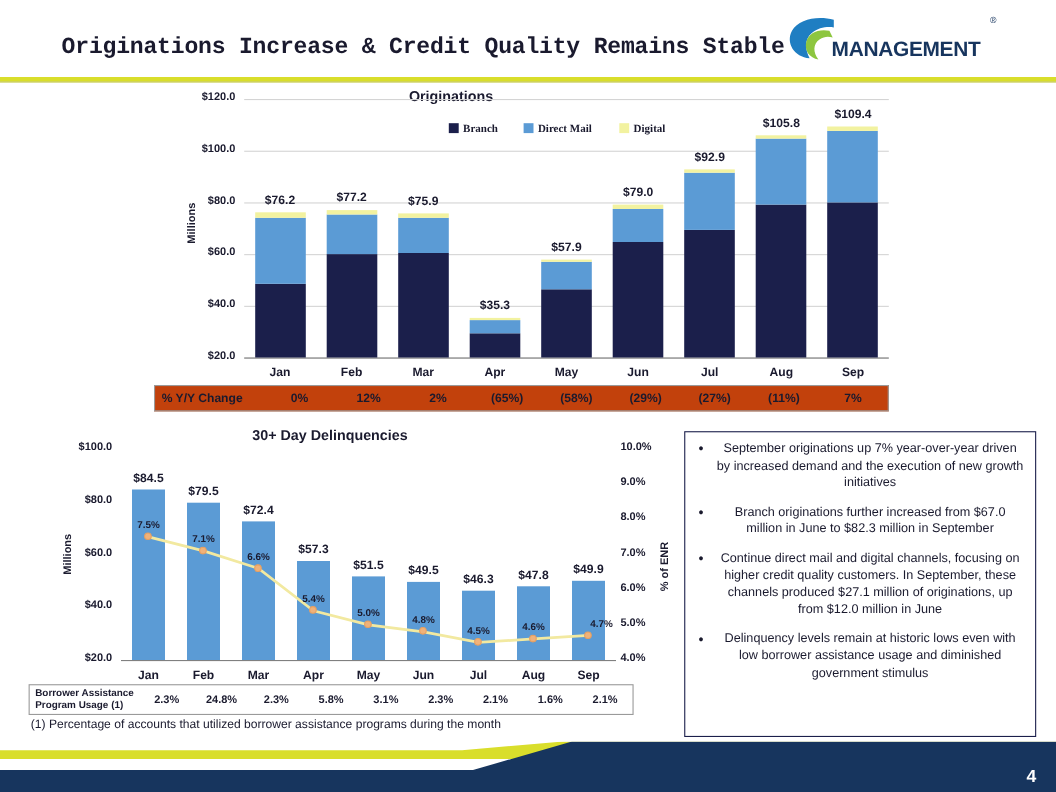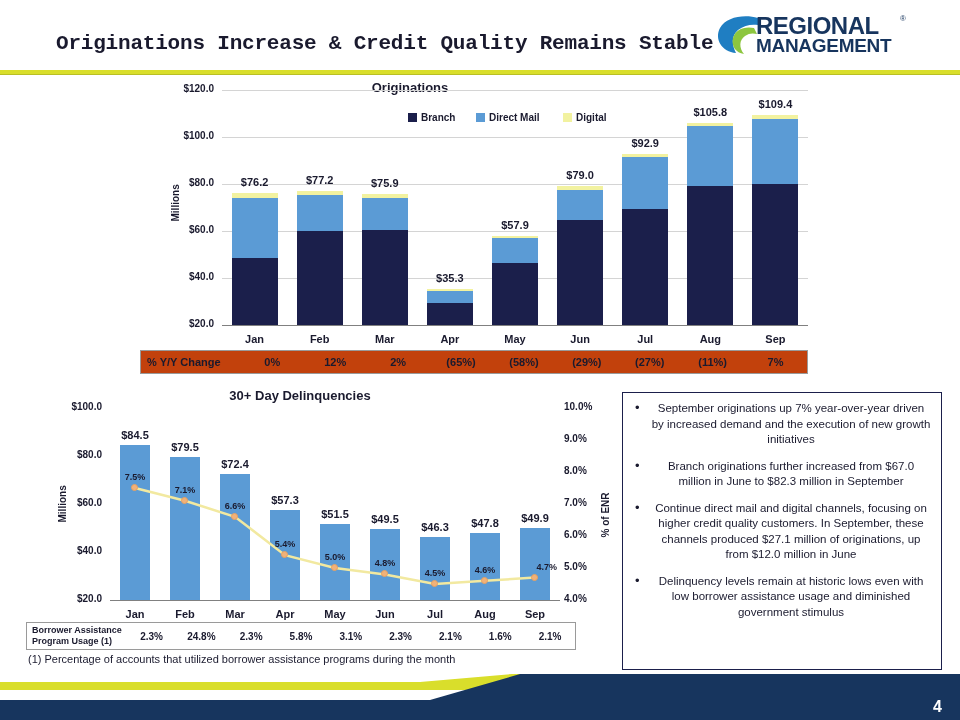--- a/index.html
+++ b/index.html
@@ -82,21 +82,21 @@
   .gridline { position:absolute; height:1px; background:#d4d4d4; }
   .axisline { position:absolute; background:#808080; }
   
   #chart1 { position:absolute; left:0; top:76px; width:960px; height:300px; }
   .bar { position:absolute; }
   .seg-branch { background:#1b1f4b; }
   .seg-mail   { background:#5b9bd5; }
   .seg-digital{ background:#f2f2a0; }
   #legend1 {
     position:absolute; left:400px; top:36px; width:240px; height:14px;
-    font-size:10px; font-weight:bold; color:#1a1a2e;
+    font-size:10px; font-weight:bold; color:#1a1a2e;font-family:Liberation Serif, serif;
   }
   #legend1 .item { position:absolute; top:0; white-space:nowrap; }
   #legend1 .sw { display:inline-block; width:9px; height:9px; margin-right:4px; vertical-align:-1px; }
   
   #yoyTable {
     position:absolute; left:140px; top:350px; width:668px; height:24px;
     border:1px solid #9a9a9a; background:#c2410c;
     display:flex; align-items:stretch;
   }
   #yoyTable .cell {
@@ -148,21 +148,20 @@
 </head>
 <body>
 
 <div id="header">
   <div id="title">Originations Increase &amp; Credit Quality Remains Stable</div>
   <div id="logo">
     <svg class="swoosh" viewBox="0 0 48 44">
       <path d="M44,6 C30,2 12,5 6,16 C0,27 8,40 22,41 C18,33 17,24 24,18 C30,13 38,12 44,13 Z" fill="#1f7ec2"></path>
       <path d="M40,16 C30,14 21,18 19,26 C17,34 22,41 30,42 C25,36 25,28 31,24 C35,21 39,21 43,22 Z" fill="#8dc63f"></path>
     </svg>
-    <div class="l1">REGIONAL</div>
     <div class="l2">MANAGEMENT</div>
     <div class="reg">®</div>
   </div>
   <div id="headerRule"></div>
   <div id="headerRule2"></div>
 </div>
 
 <div id="chart1">
   <div class="chart-title" style="left:330px; top:4px; width:160px;">Originations</div>
   <div class="vaxis-title" style="left:145px; top:110px; width:60px;">Millions</div>

